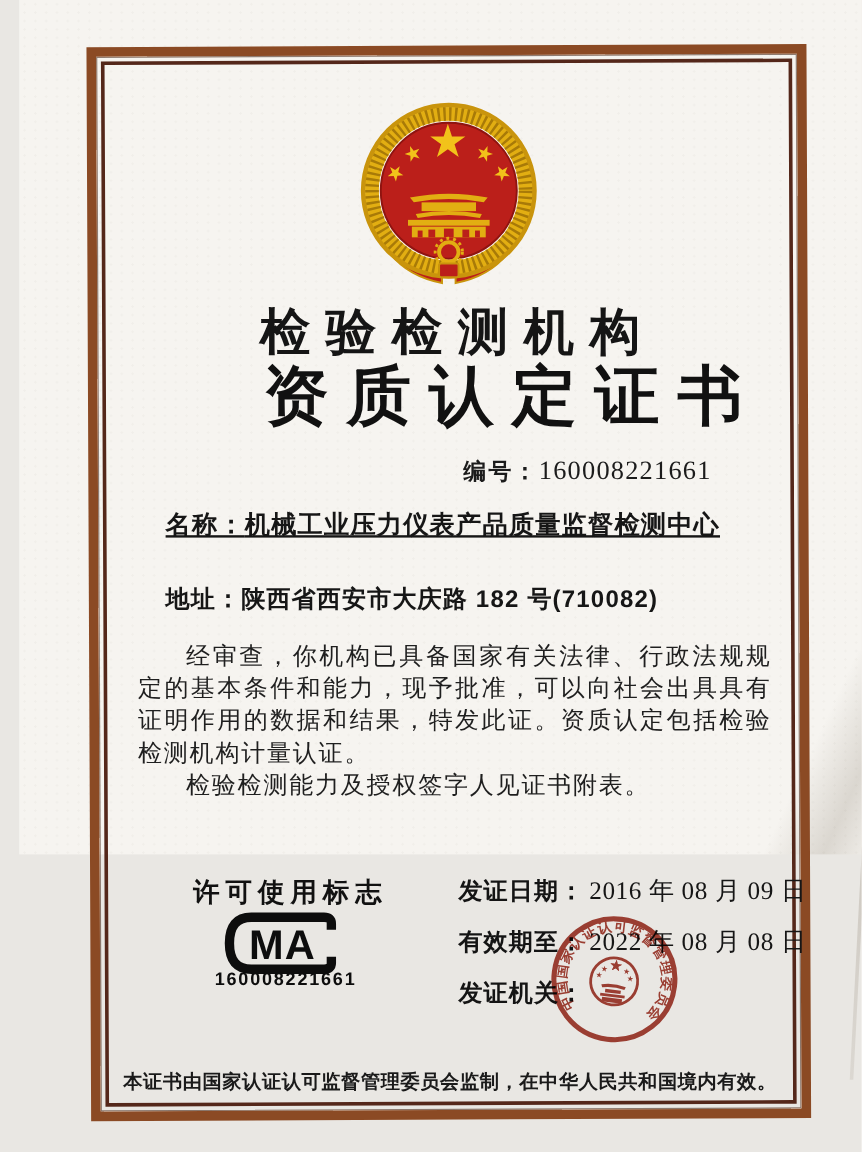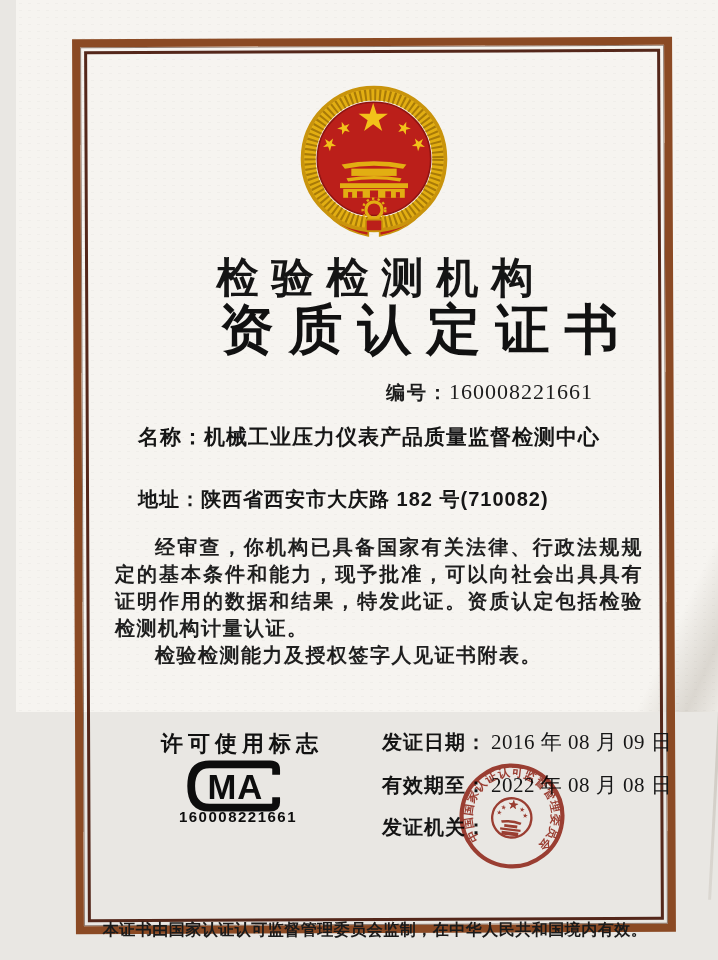--- a/index.html
+++ b/index.html
@@ -52,30 +52,30 @@
     font-family:"Liberation Serif", serif;font-weight:bold;color:#111;
     font-size:54px;letter-spacing:15px;text-indent:15px;line-height:1.05;padding-left:44px;
   }
   .number-row{
     position:absolute;left:370px;top:379px;color:#1c1c1c;white-space:nowrap;
   }
   .number-row .lbl{font-size:19px;font-weight:600;letter-spacing:2px;}
   .number-row .val{font-family:"Liberation Serif", serif;font-size:22px;letter-spacing:1px;}
 
   .field-row{position:absolute;left:122px;white-space:nowrap;color:#161616;}
-  .field-row.name{top:423px;font-size:21px;font-weight:bold;letter-spacing:1px;}
+  .field-row.name{top:423px;font-size:21px;font-weight:bold;letter-spacing:1px;text-decoration:underline;}
   .field-row.addr{top:486px;font-size:20px;font-weight:600;letter-spacing:1px;}
 
   .body-text{
     position:absolute;left:99px;top:534px;width:528px;
     font-family:"Liberation Serif", serif;
     font-size:20px;line-height:27px;letter-spacing:1.5px;color:#1f1f1f;
     text-align:justify;
   }
-  .body-text p{margin:0;text-indent:2em;font-weight:bold;}
+  .body-text p{margin:0;text-indent:2em;}
 
   .mark-label{
     position:absolute;left:136px;top:729px;width:180px;text-align:center;
     font-size:22px;font-weight:bold;letter-spacing:5px;color:#111;white-space:nowrap;
   }
   .cma{position:absolute;left:170px;top:760px;width:104px;height:52px;}
   .cma-number{
     position:absolute;left:160px;top:808px;width:124px;text-align:center;
     font-size:15px;font-weight:bold;letter-spacing:1.5px;color:#0d0d0d;
   }
@@ -85,21 +85,21 @@
   .issue-row .lbl{font-size:20px;font-weight:600;letter-spacing:1px;color:#141414;}
   .issue-row .val{font-family:"Liberation Serif", serif;font-size:21px;color:#161616;margin-left:4px;letter-spacing:0.5px;}
 
   .seal{
     position:absolute;left:440px;top:760px;width:112px;height:112px;
     transform:rotate(7deg);opacity:0.93;mix-blend-mode:multiply;z-index:5;
   }
 
   .footer-line{
     position:absolute;left:59px;top:892px;width:600px;text-align:center;
-    font-size:16px;font-weight:600;letter-spacing:0.5px;color:#1a1a1a;white-space:nowrap;margin-top:28px;
+    font-size:16px;font-weight:600;letter-spacing:0.5px;color:#1a1a1a;white-space:nowrap;
   }
 </style>
 </head>
 <body>
 
 <div class="photo">
   <div class="corner-shade"></div>
   <div class="edge-line"></div>
 
   <div class="frame-outer">

